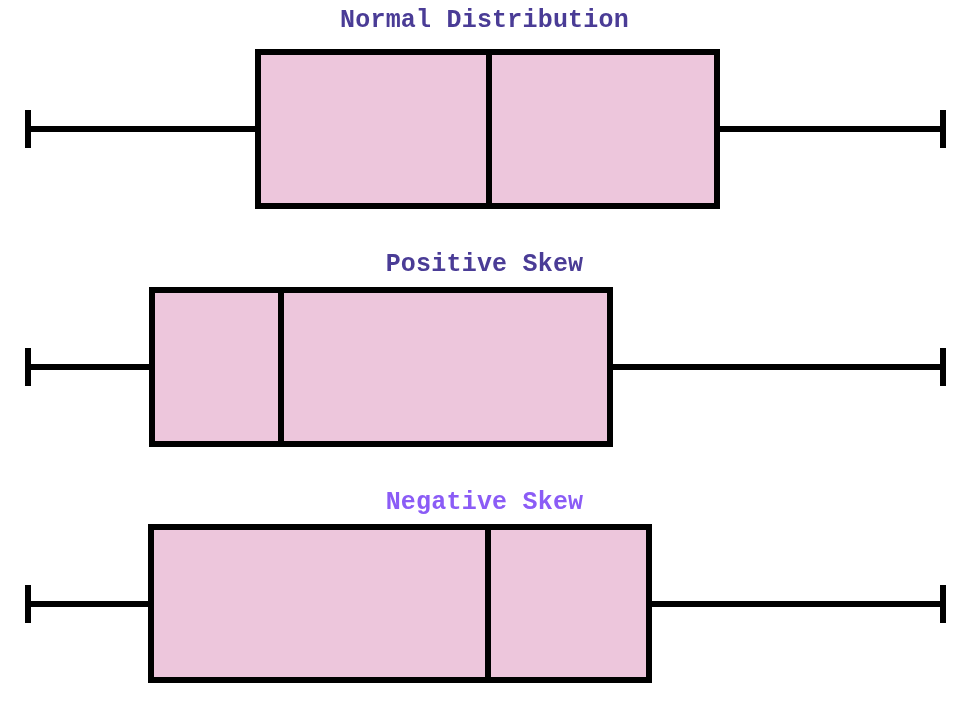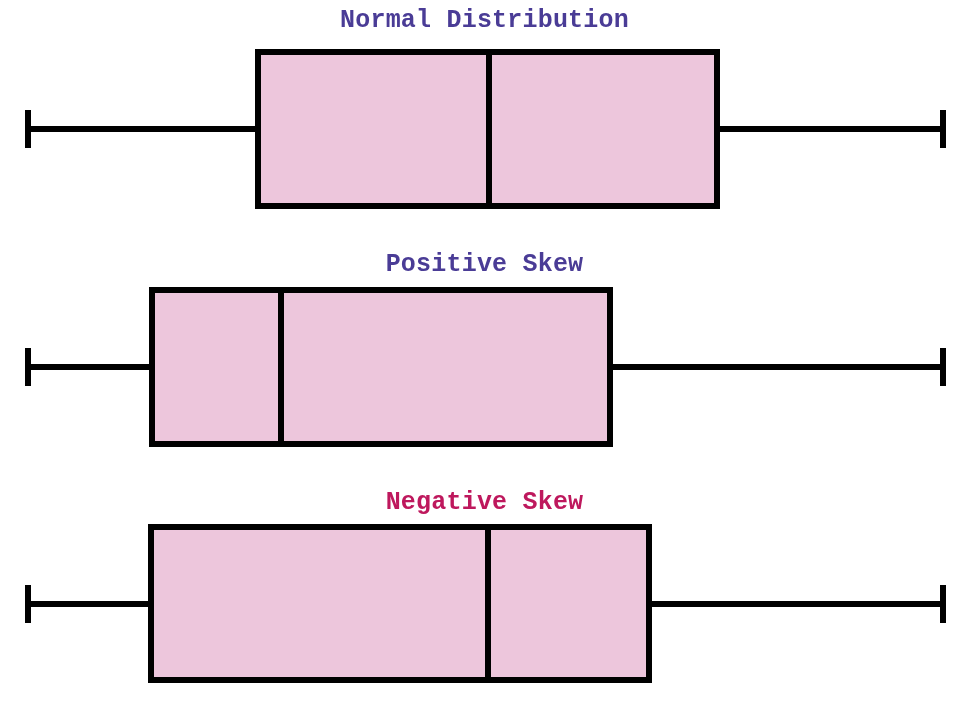--- a/index.html
+++ b/index.html
@@ -70,21 +70,21 @@
         <line x1="28" y1="109" x2="28" y2="147" stroke="#000000" stroke-width="6"></line>
         <line x1="610" y1="128" x2="943" y2="128" stroke="#000000" stroke-width="6"></line>
         <line x1="943" y1="109" x2="943" y2="147" stroke="#000000" stroke-width="6"></line>
       </g>
       <rect x="152" y="51" width="458" height="154" fill="#edc6dc" stroke="#000000" stroke-width="6"></rect>
       <line x1="281" y1="51" x2="281" y2="205" stroke="#000000" stroke-width="6"></line>
     </svg>
   </div>
 
   <div class="panel" style="top:478px;height:238px;">
-    <div class="panel-title" style="top:12px;color:#be185d;">Negative Skew</div>
+    <div class="panel-title" style="top:12px;color:#8b5cf6;">Negative Skew</div>
     <svg class="plot-svg" width="969" height="238" viewBox="0 0 969 238" style="top:0px;">
       <g>
         <line x1="28" y1="126" x2="151" y2="126" stroke="#000000" stroke-width="6"></line>
         <line x1="28" y1="107" x2="28" y2="145" stroke="#000000" stroke-width="6"></line>
         <line x1="649" y1="126" x2="943" y2="126" stroke="#000000" stroke-width="6"></line>
         <line x1="943" y1="107" x2="943" y2="145" stroke="#000000" stroke-width="6"></line>
       </g>
       <rect x="151" y="49" width="498" height="153" fill="#edc6dc" stroke="#000000" stroke-width="6"></rect>
       <line x1="488" y1="49" x2="488" y2="202" stroke="#000000" stroke-width="6"></line>
     </svg>

